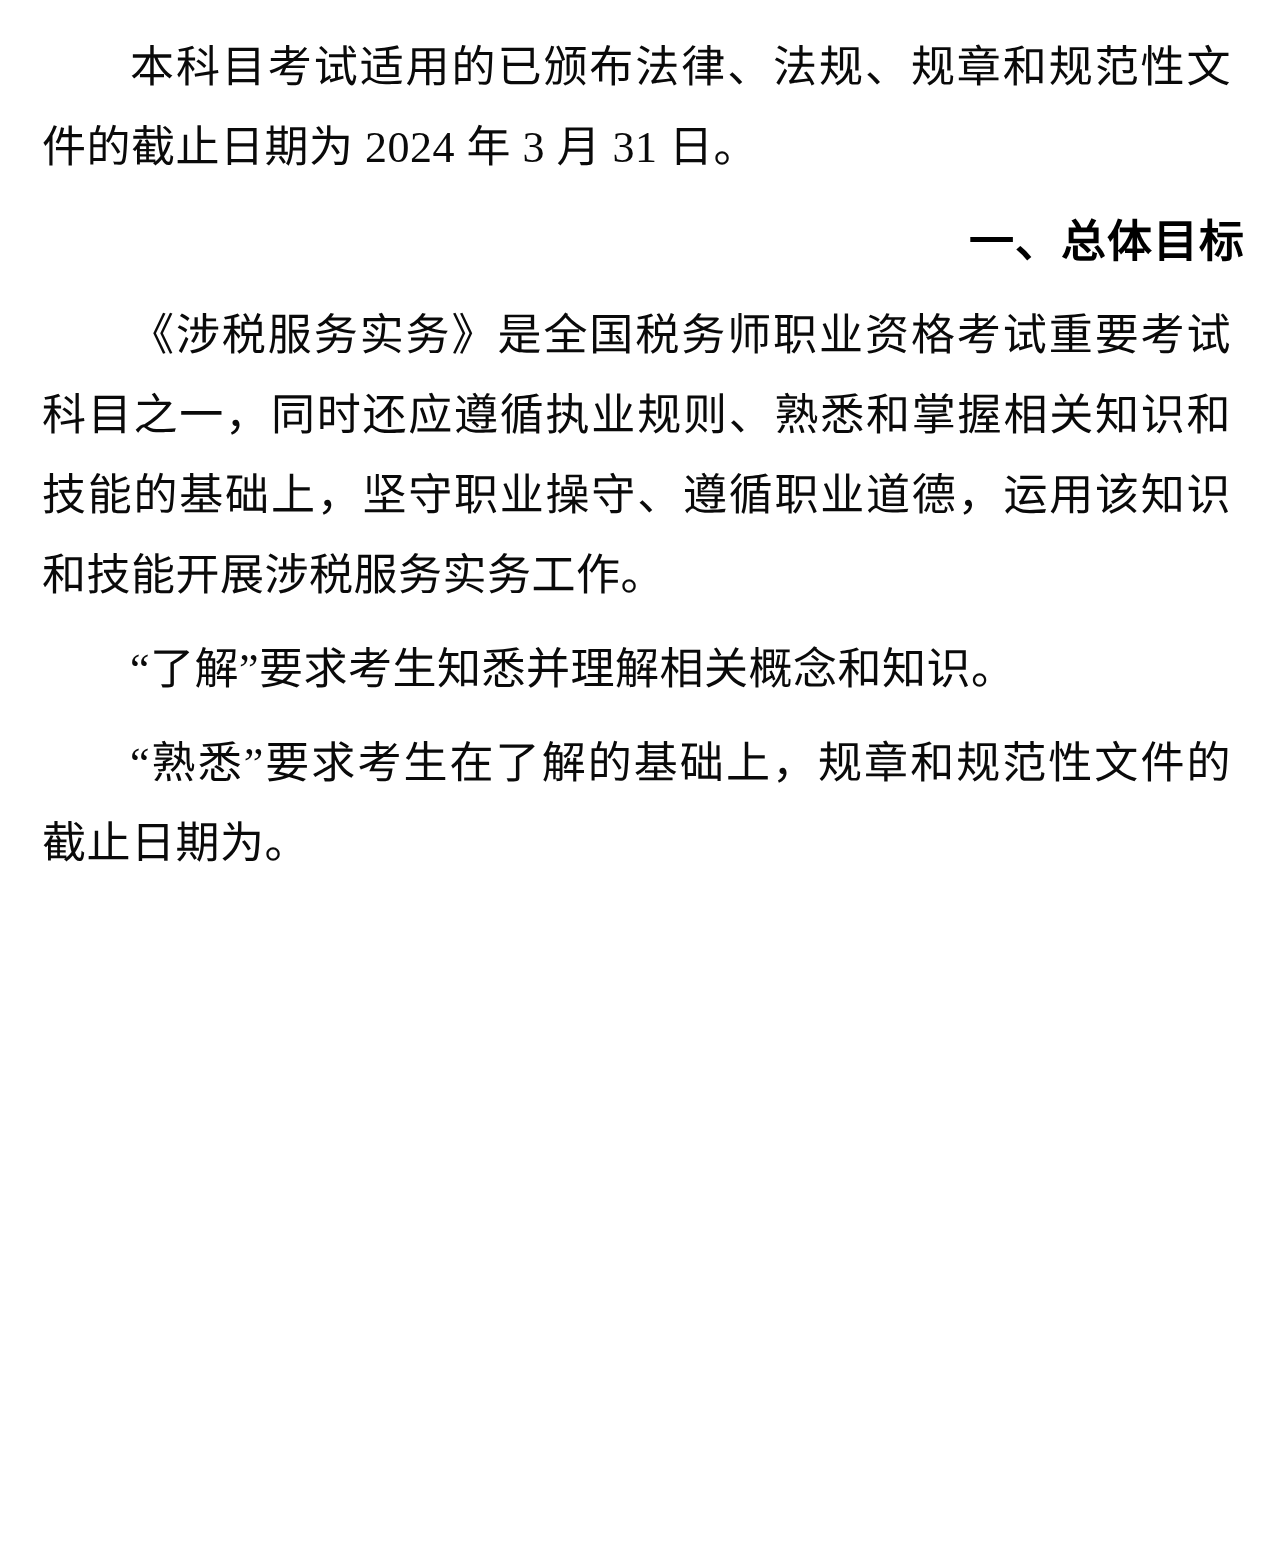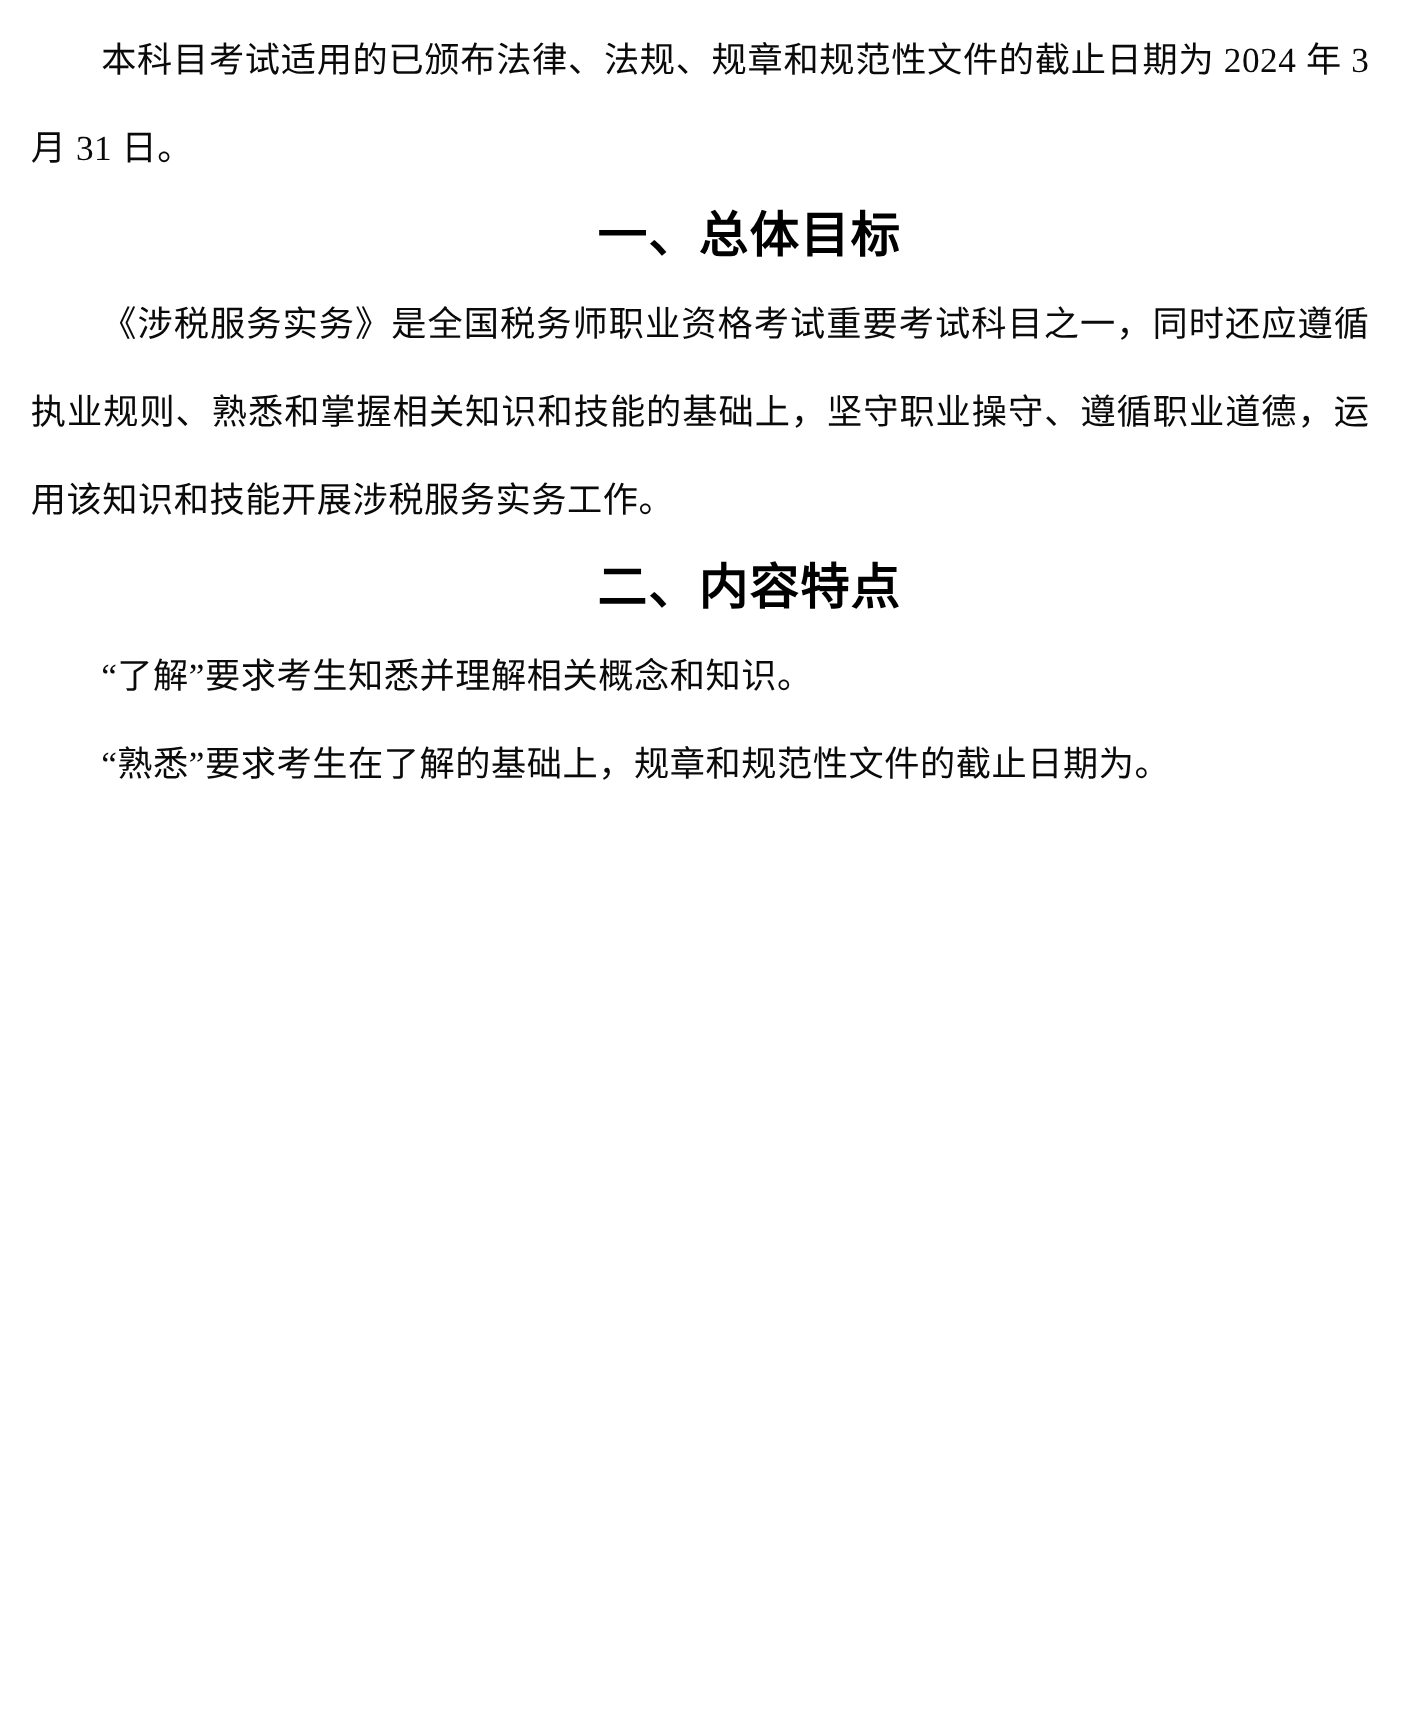--- a/index.html
+++ b/index.html
@@ -12,52 +12,51 @@
     width: 1275px;
     height: 1559px;
     background: #ffffff;
     color: #0a0a0a;
     overflow: hidden;
     box-sizing: border-box;
     padding: 14px 30px 0 28px;
   }
   .body-para {
     font-family: "Liberation Serif", serif;
-    font-size: 32px;
+    font-size: 44px;
     line-height: 80px;
-    margin: 0;
+    margin: 14px;
     text-indent: 2em;
     text-align: justify;
     text-justify: inter-character;
     letter-spacing: 0.5px;
     color: #0a0a0a;
   }
   .section-heading {
     font-family: "Liberation Sans", sans-serif;
     font-weight: 700;
     font-size: 45px;
     line-height: 80px;
     margin: 0;
     text-indent: 2em;
-    text-align: center;
+    text-align: right;
     letter-spacing: 1px;
     color: #000000;
   }
 </style>
 </head>
 <body>
 
 <div class="page">
   <p class="body-para">本科目考试适用的已颁布法律、法规、规章和规范性文件的截止日期为 2024 年 3 月 31 日。</p>
 
   <h2 class="section-heading">一、总体目标</h2>
 
   <p class="body-para">《涉税服务实务》是全国税务师职业资格考试重要考试科目之一，同时还应遵循执业规则、熟悉和掌握相关知识和技能的基础上，坚守职业操守、遵循职业道德，运用该知识和技能开展涉税服务实务工作。</p>
 
-  <h2 class="section-heading">二、内容特点</h2>
 
 
 
   <p class="body-para">“了解”要求考生知悉并理解相关概念和知识。</p>
 
   <p class="body-para">“熟悉”要求考生在了解的基础上，规章和规范性文件的截止日期为。</p>
 
 </div>
 
 </body></html>

